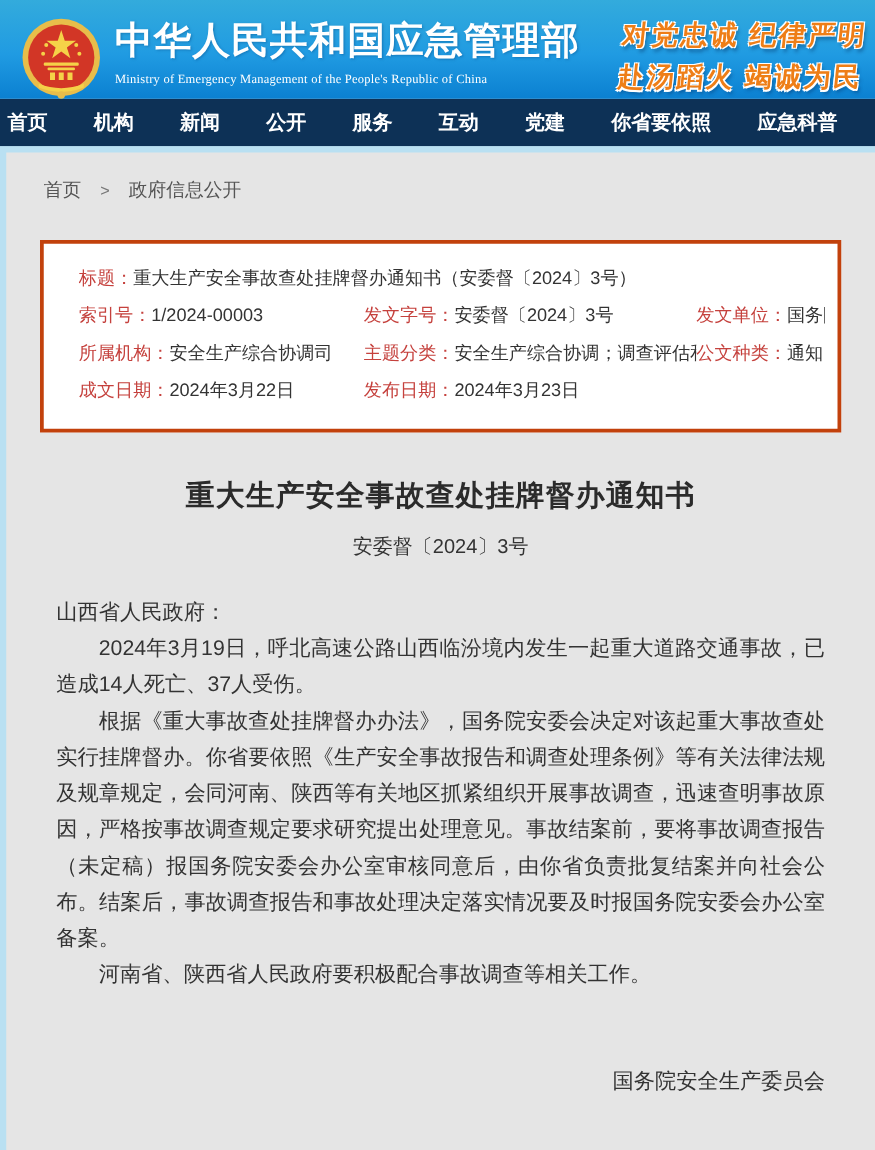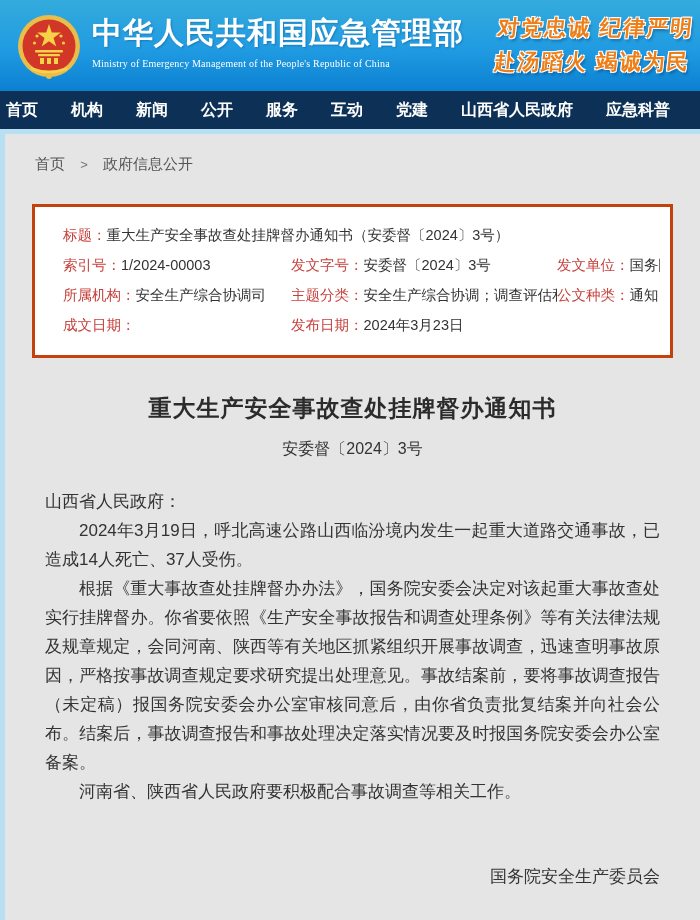--- a/index.html
+++ b/index.html
@@ -5,21 +5,21 @@
   html,body{margin:0;padding:0;}
   body{
     width:700px;height:920px;overflow:hidden;
     background:#b9e0f2;
     font-family:"Liberation Sans","DejaVu Sans",sans-serif;
   }
   .page{width:700px;height:920px;display:flex;flex-direction:column;}
 
   
   .banner{
-    position:relative;height:91px;flex:0 0 auto;
+    position:relative;height:79px;flex:0 0 auto;
     background:linear-gradient(180deg,#33abdc 0%,#209be2 55%,#0b80d1 100%);
   }
   .emblem{position:absolute;left:17px;top:14px;width:64px;height:66px;}
   .org-block{position:absolute;left:92px;top:17px;color:#ffffff;}
   .org-cn{font-size:30px;font-weight:bold;letter-spacing:1px;line-height:32px;
     text-shadow:1px 1px 2px rgba(0,60,120,.35);}
   .org-en{font-family:"Liberation Serif","DejaVu Serif",serif;font-size:10px;
     margin-top:9px;letter-spacing:.2px;}
   .slogans{
     position:absolute;right:8px;top:11px;text-align:right;
@@ -100,21 +100,21 @@
   </div>
 
   <div class="nav">
     <span class="nav-item">首页</span>
     <span class="nav-item">机构</span>
     <span class="nav-item">新闻</span>
     <span class="nav-item">公开</span>
     <span class="nav-item">服务</span>
     <span class="nav-item">互动</span>
     <span class="nav-item">党建</span>
-    <span class="nav-item">山西省人民政府</span>
+    <span class="nav-item">你省要依照</span>
     <span class="nav-item">应急科普</span>
   </div>
 
   <div class="content-wrap">
     <div class="content">
 
       <div class="breadcrumb">
         <span class="crumb">首页</span>
         <span class="crumb-sep">&gt;</span>
         <span class="crumb">政府信息公开</span>
@@ -151,20 +151,21 @@
             <span class="meta-value">安全生产综合协调；调查评估和统计</span>
           </div>
           <div class="meta-cell c3">
             <span class="meta-label">公文种类：</span>
             <span class="meta-value">通知</span>
           </div>
         </div>
         <div class="meta-row">
           <div class="meta-cell c1">
             <span class="meta-label">成文日期：</span>
+            <span class="meta-value">2024年3月22日</span>
           </div>
           <div class="meta-cell c2">
             <span class="meta-label">发布日期：</span>
             <span class="meta-value">2024年3月23日</span>
           </div>
           <div class="meta-cell c3"></div>
         </div>
       </div>
 
       <div class="doc">

